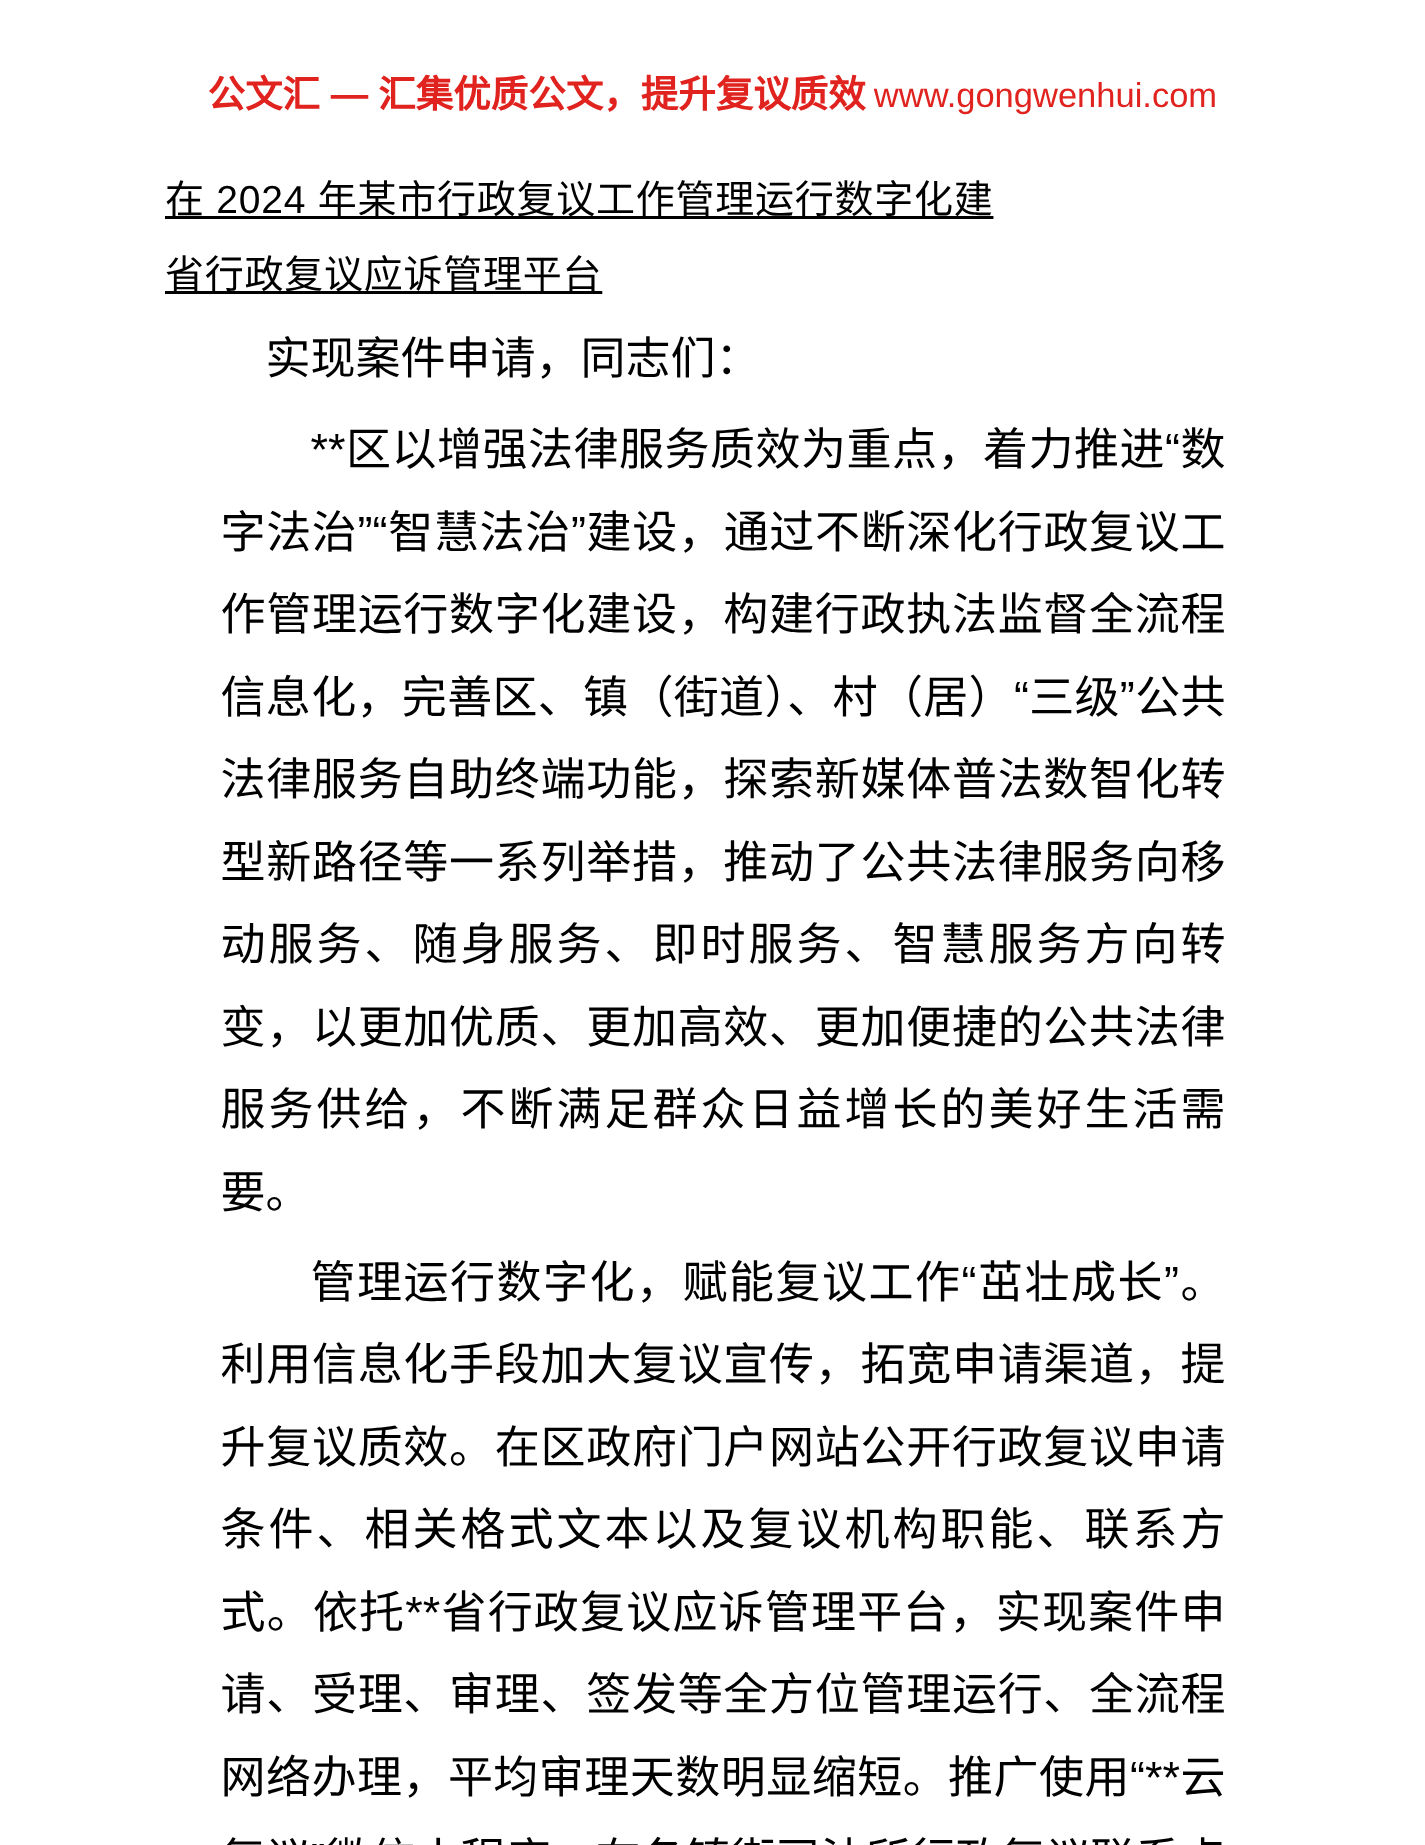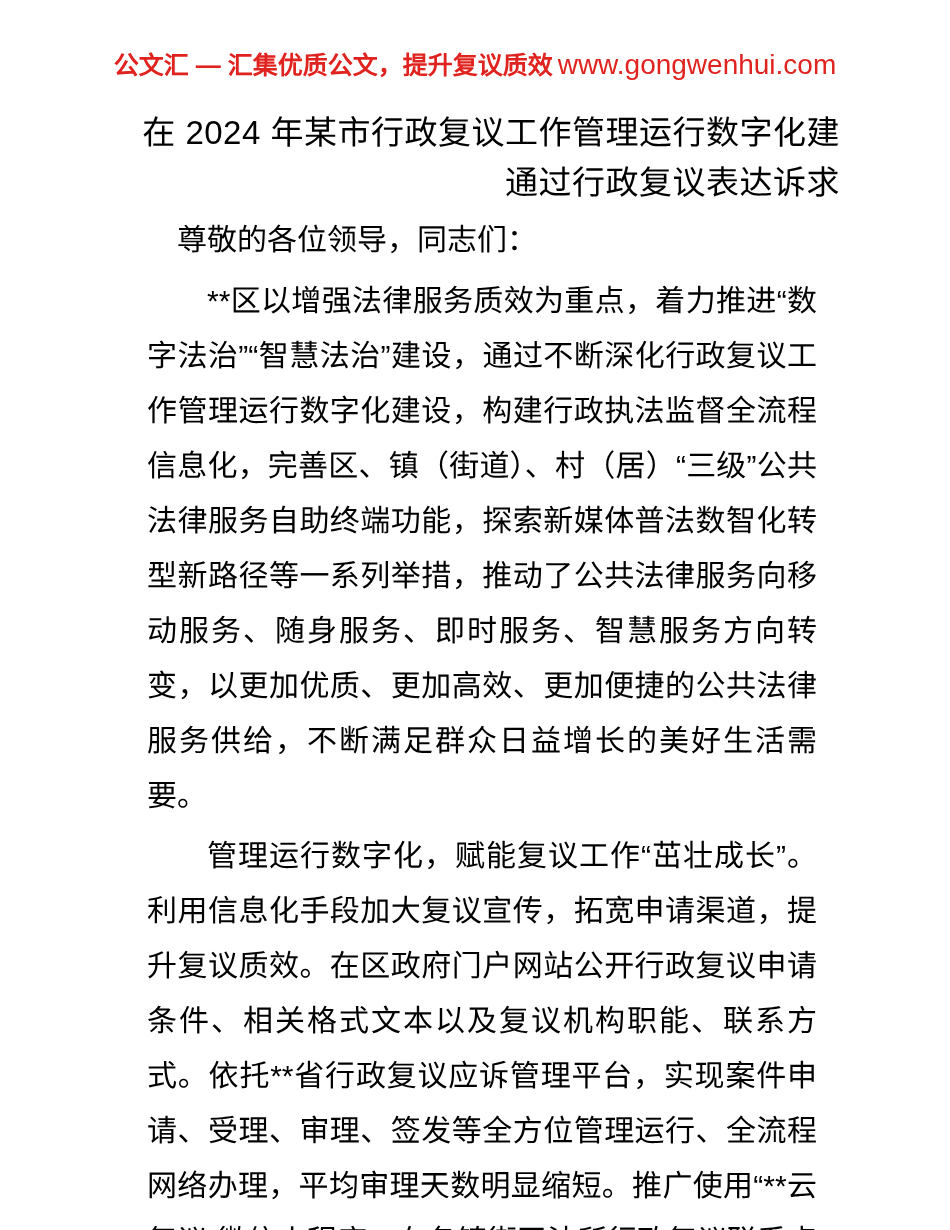--- a/index.html
+++ b/index.html
@@ -32,39 +32,40 @@
     line-height: 1.2;
     white-space: nowrap;
   }
   .watermark .wm-cn {
     font-size: 25px;
     font-weight: bold;
     color: #e0231f;
     letter-spacing: 0px;
   }
   .watermark .wm-url {
-    font-size: 28px;
+    font-size: 23px;
     font-weight: normal;
     color: #e0231f;
     letter-spacing: 0px;
     margin-left: 5px;
   }
 
   
   .doc-title {
     position: absolute;
     top: 108px;
     left: 110px;
     width: 730px;
-    text-align: right;
-    font-size: 33px;
+    text-align: left;
+    font-size: 26px;
     font-weight: normal;
     line-height: 50px;
     letter-spacing: 0.5px;
     color: #000;
+    text-decoration: underline;
   }
 
   
   .body-area {
     position: absolute;
     top: 212px;
     left: 135px;
     width: 682px;
   }
   .para {
@@ -91,26 +92,26 @@
 <body>
 
 <div class="page">
 
   <div class="watermark">
     <span class="wm-cn">公文汇 — 汇集优质公文，提升复议质效</span><span class="wm-url">www.gongwenhui.com</span>
   </div>
 
   <div class="doc-title">
     <span>在 2024 年某市行政复议工作管理运行数字化建</span><br>
-    <span>通过行政复议表达诉求</span>
+    <span>省行政复议应诉管理平台</span>
   </div>
 
   <div class="body-area">
 
-    <p class="para salutation">尊敬的各位领导，同志们：</p>
+    <p class="para salutation">实现案件申请，同志们：</p>
 
     <p class="para indent">**区以增强法律服务质效为重点，着力推进“数字法治”“智慧法治”建设，通过不断深化行政复议工作管理运行数字化建设，构建行政执法监督全流程信息化，完善区、镇（街道）、村（居）“三级”公共法律服务自助终端功能，探索新媒体普法数智化转型新路径等一系列举措，推动了公共法律服务向移动服务、随身服务、即时服务、智慧服务方向转变，以更加优质、更加高效、更加便捷的公共法律服务供给，不断满足群众日益增长的美好生活需要。</p>
 
     <p class="para indent">管理运行数字化，赋能复议工作“茁壮成长”。利用信息化手段加大复议宣传，拓宽申请渠道，提升复议质效。在区政府门户网站公开行政复议申请条件、相关格式文本以及复议机构职能、联系方式。依托**省行政复议应诉管理平台，实现案件申请、受理、审理、签发等全方位管理运行、全流程网络办理，平均审理天数明显缩短。推广使用“**云复议”微信小程序，在各镇街司法所行政复议联系点张贴“**云复议”小程序二维码，群众足不出户即可在线申请行政复议、在线参加调解听证、在线接收法律文书，通过行政复议表达诉求、维护权益，行政复议更加便捷高效。推进行政复议决定“阳光”公示，除涉及国家秘密、商业秘密和个人隐私以外的行政复议决</p>
 
   </div>
 
 </div>
 
 </body></html>

